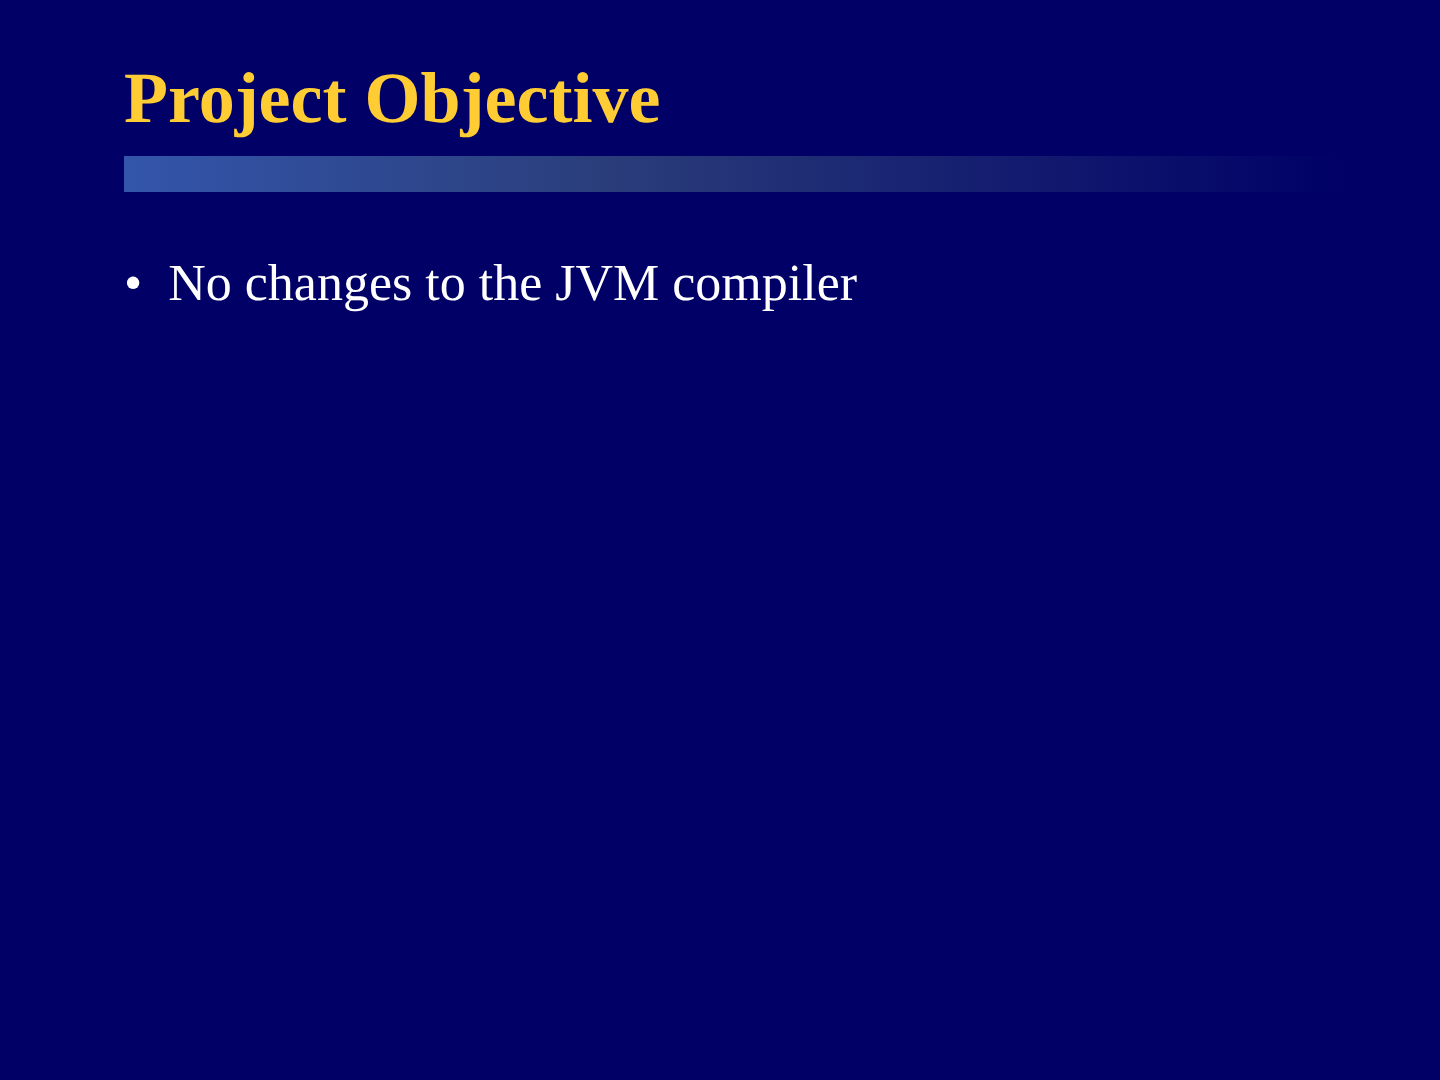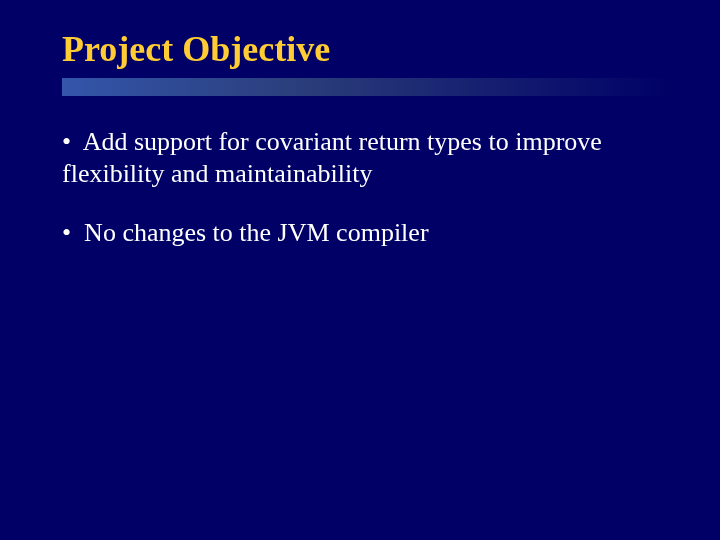--- a/index.html
+++ b/index.html
@@ -55,19 +55,16 @@
 <body>
 
 <div class="slide">
   <div class="title-area">
     <div class="title">Project Objective</div>
   </div>
   <div class="title-underline"></div>
 
   <div class="content">
     <div class="bullet-item">
-      <span class="bullet-mark">•</span>&nbsp;<span class="bullet-text"> Add support for covariant return types to improve flexibility and maintainability</span>
-    </div>
-    <div class="bullet-item">
       <span class="bullet-mark">•</span>&nbsp;<span class="bullet-text"> No changes to the JVM compiler</span>
     </div>
   </div>
 </div>
 
 </body></html>

